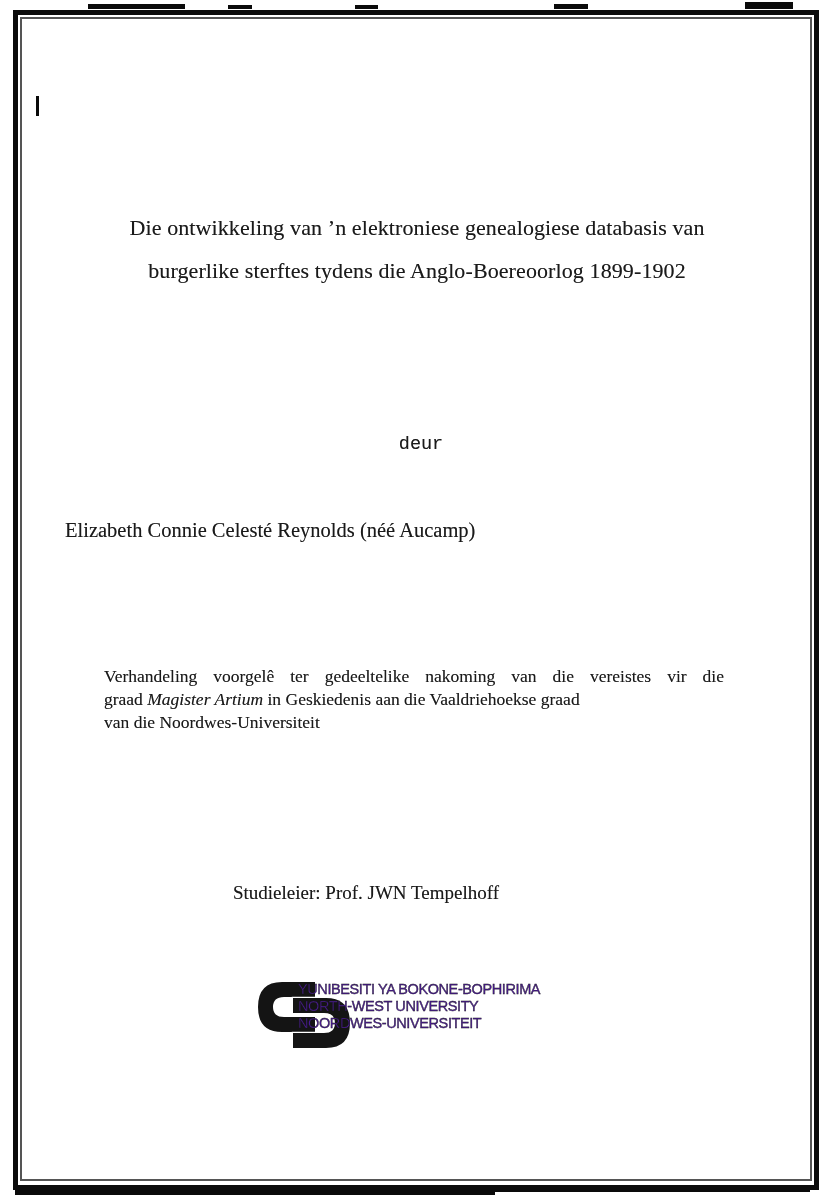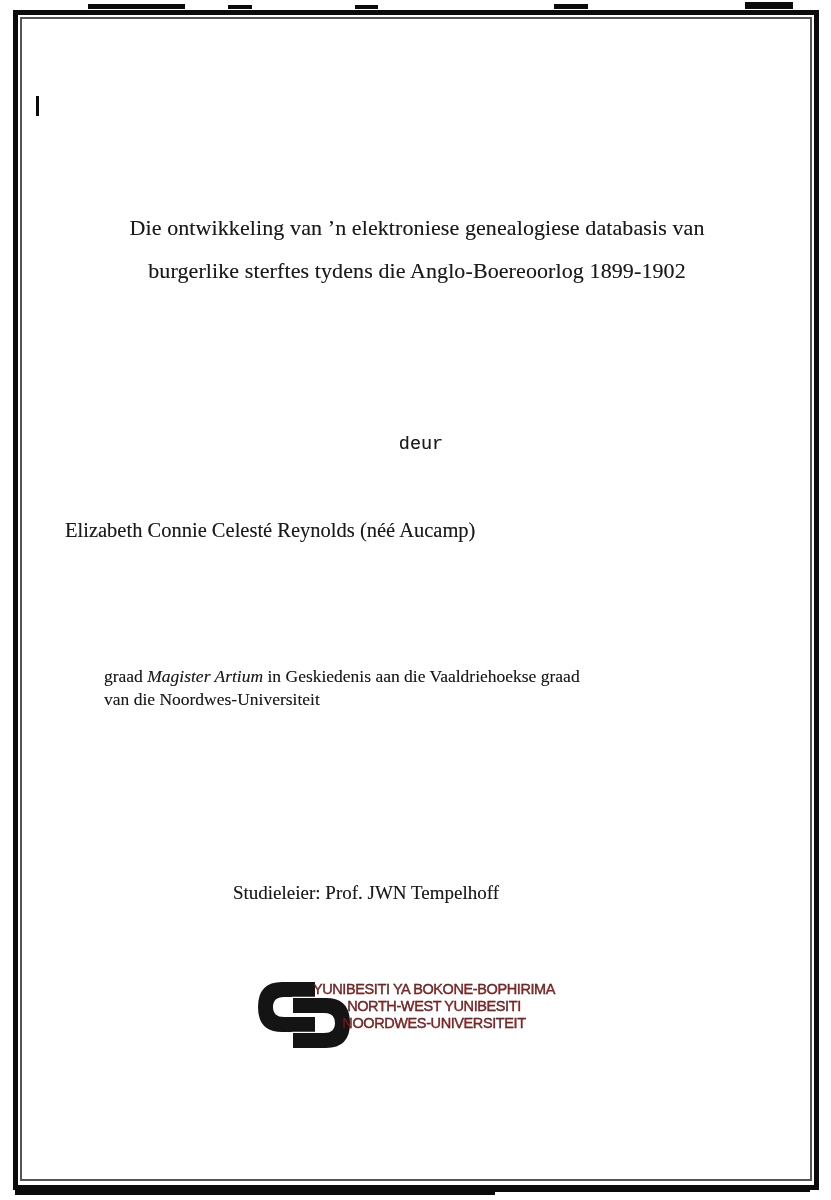--- a/index.html
+++ b/index.html
@@ -50,22 +50,22 @@
   }
   .date-glyph{font-weight:bold;display:inline-block;transform:scaleY(1.05);}
   
   .logo{position:absolute;left:258px;top:981px;width:312px;height:70px;}
   .logo-mark{position:absolute;left:0;top:1px;}
   .logo-text{
     position:absolute;left:40px;right:0;top:0;
     font-family:"Liberation Sans", sans-serif;
     font-size:14.5px;line-height:16.8px;
     letter-spacing:-.4px;
-    text-align:center;
-    color:#b91c1c;
+    text-align:left;
+    color:#4c1d95;
     -webkit-text-stroke:.35px #141414;
     white-space:nowrap;
   }
 </style>
 </head>
 <body>
 
 <div class="page">
 
   <div class="artifact" style="left:88px;top:4px;width:97px;height:5px;"></div>
@@ -83,33 +83,34 @@
   <div class="txt title">
     <div>Die ontwikkeling van ’n elektroniese genealogiese databasis van</div>
     <div>burgerlike sterftes tydens die Anglo-Boereoorlog 1899-1902</div>
   </div>
 
   <div class="txt byline">deur</div>
 
   <div class="txt author">Elizabeth Connie Celesté Reynolds (néé Aucamp)</div>
 
   <div class="txt submission">
+    <div class="just">Verhandeling voorgelê ter gedeeltelike nakoming van die vereistes vir die</div>
     <div><span>graad </span><span class="it">Magister Artium</span><span> in Geskiedenis aan die Vaaldriehoekse graad</span></div>
     <div>van die Noordwes-Universiteit</div>
   </div>
 
   <div class="txt supervisor">
     <div>Studieleier: Prof. JWN Tempelhoff</div>
   </div>
 
   <div class="logo">
     <svg class="logo-mark" width="92" height="66" viewBox="0 0 92 66" xmlns="http://www.w3.org/2000/svg">
       <path d="M57,0 H24 Q0,0 0,25 Q0,50 24,50 H57 V35 H26 Q15,35 15,25 Q15,15 26,15 H57 Z" fill="#141414"></path>
       <path d="M35,66 H68 Q92,66 92,41 Q92,16 68,16 H35 V31 H66 Q77,31 77,41 Q77,51 66,51 H35 Z" fill="#141414" stroke="#ffffff" stroke-width="2.5" paint-order="stroke"></path>
     </svg>
     <div class="logo-text">
       <div>YUNIBESITI YA BOKONE-BOPHIRIMA</div>
-      <div>NORTH-WEST YUNIBESITI</div>
+      <div>NORTH-WEST UNIVERSITY</div>
       <div>NOORDWES-UNIVERSITEIT</div>
     </div>
   </div>
 
 </div>
 
 </body></html>

